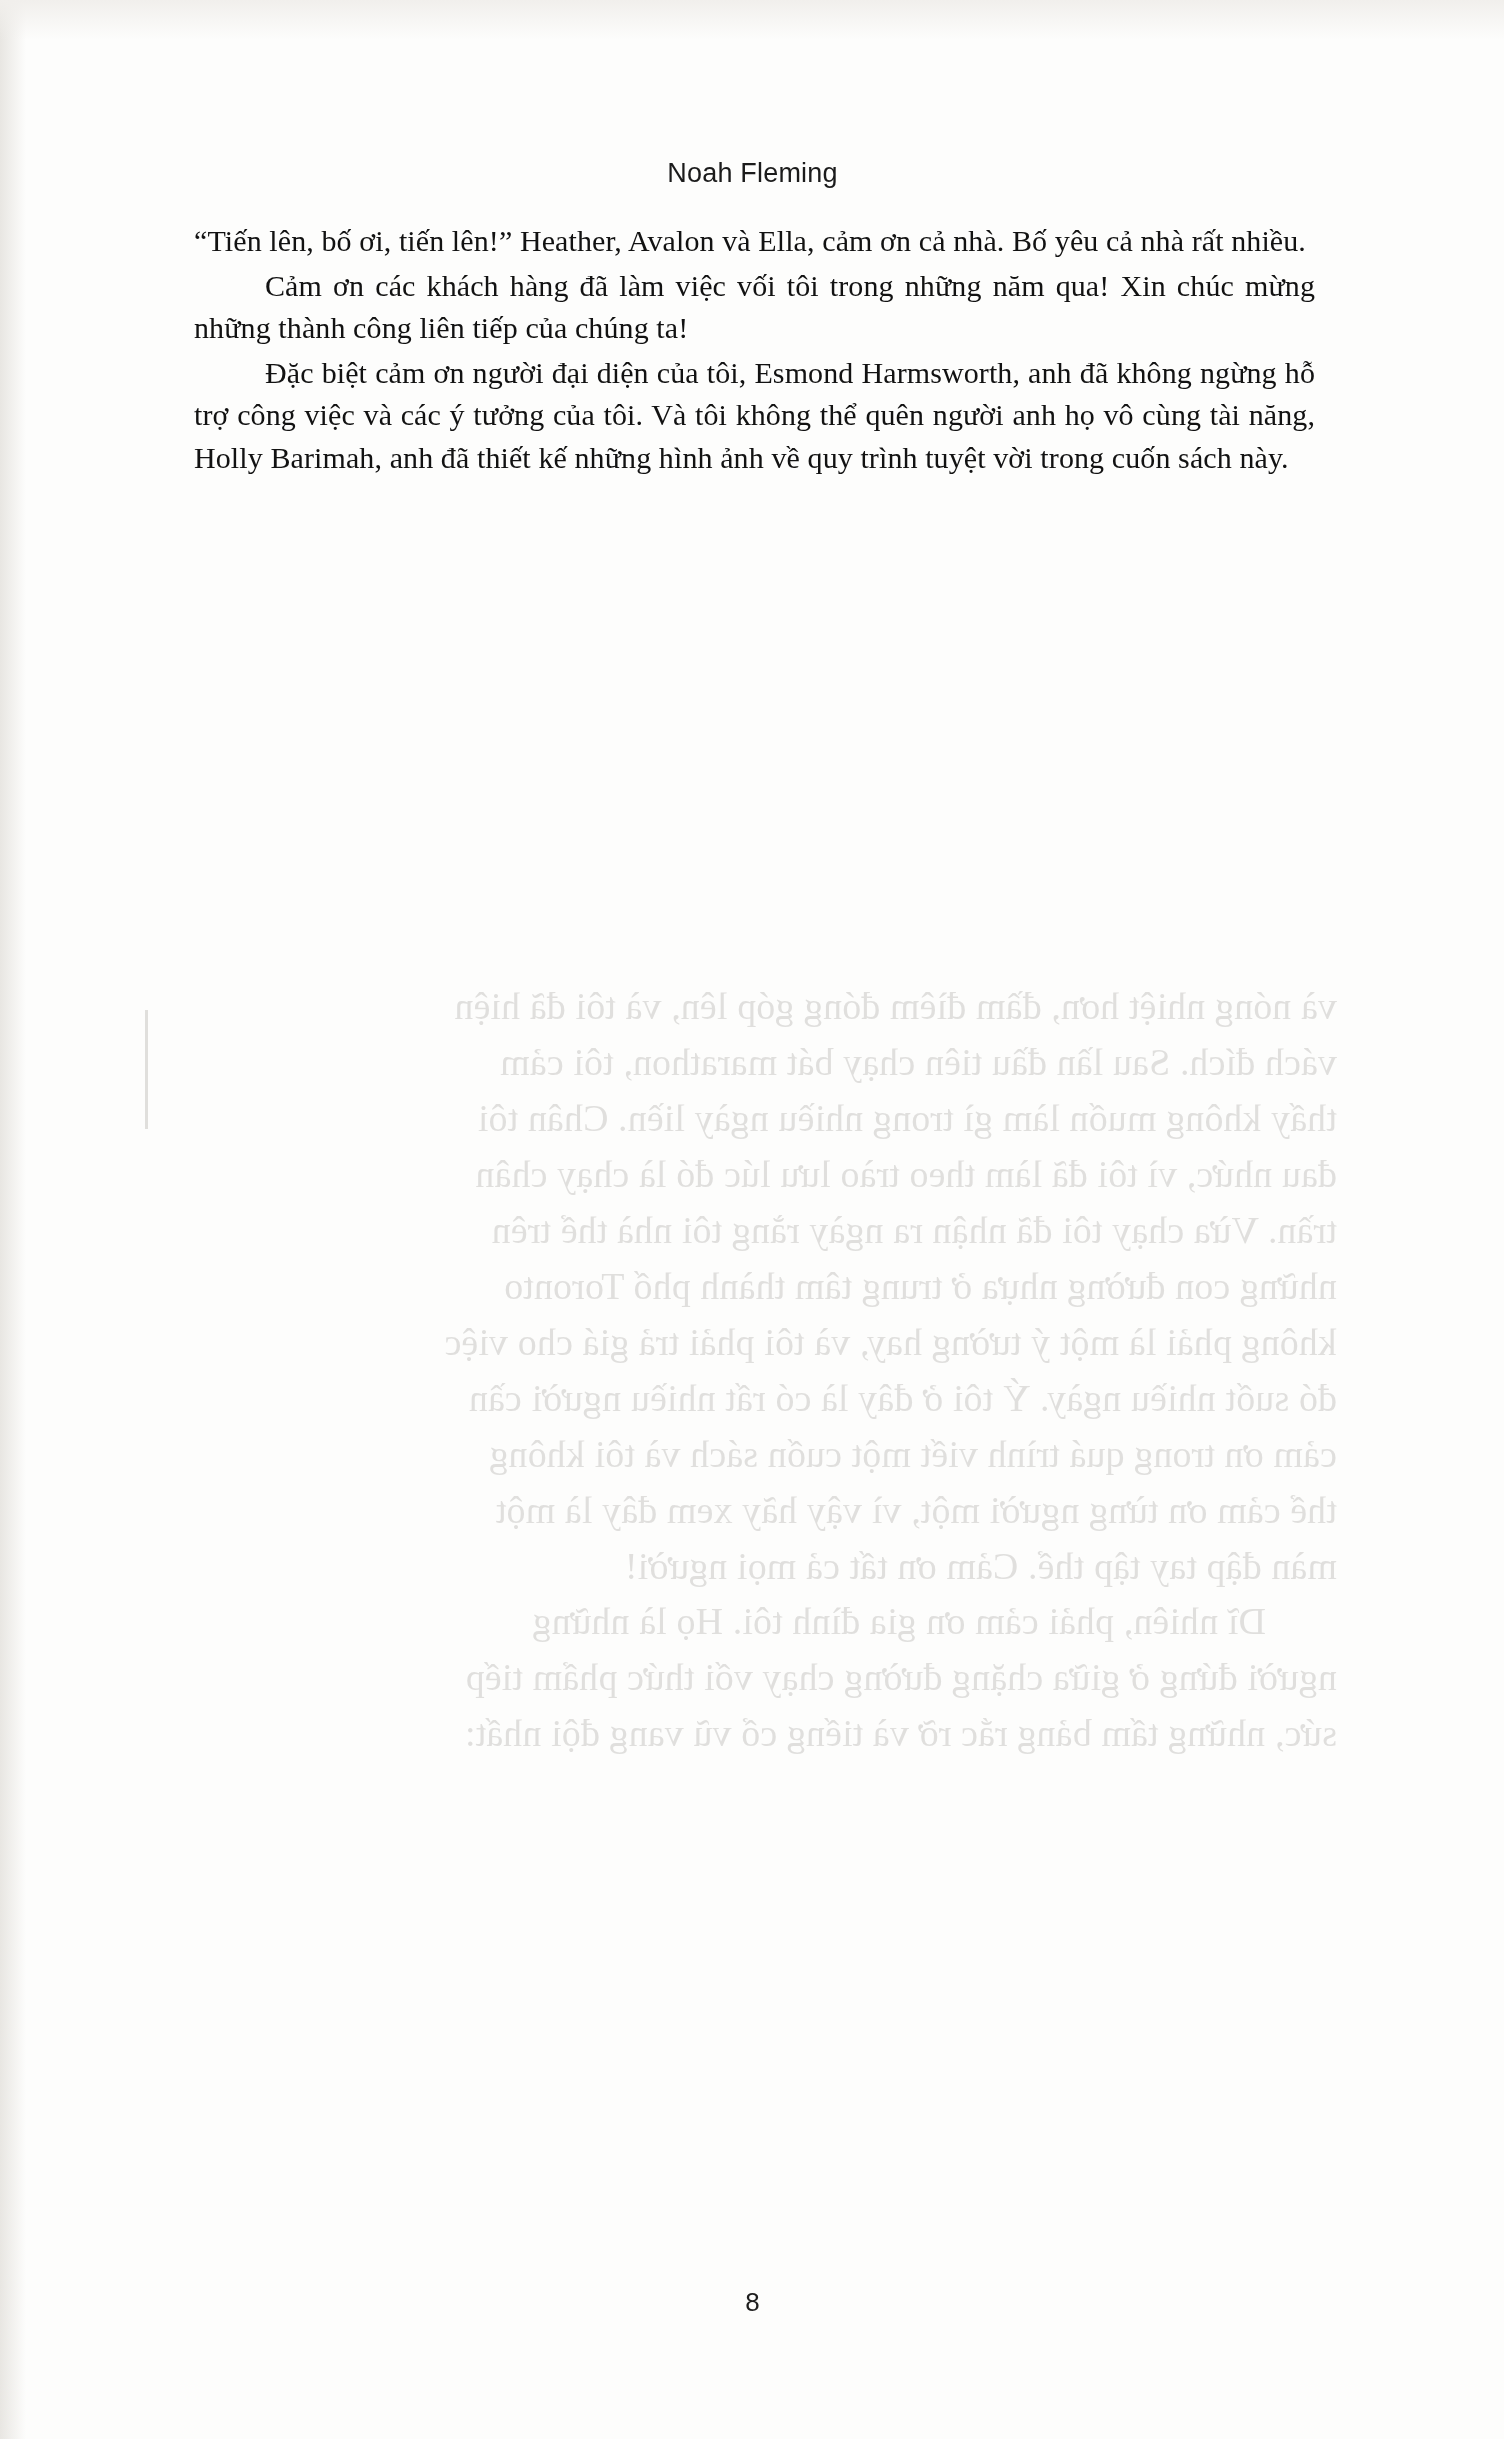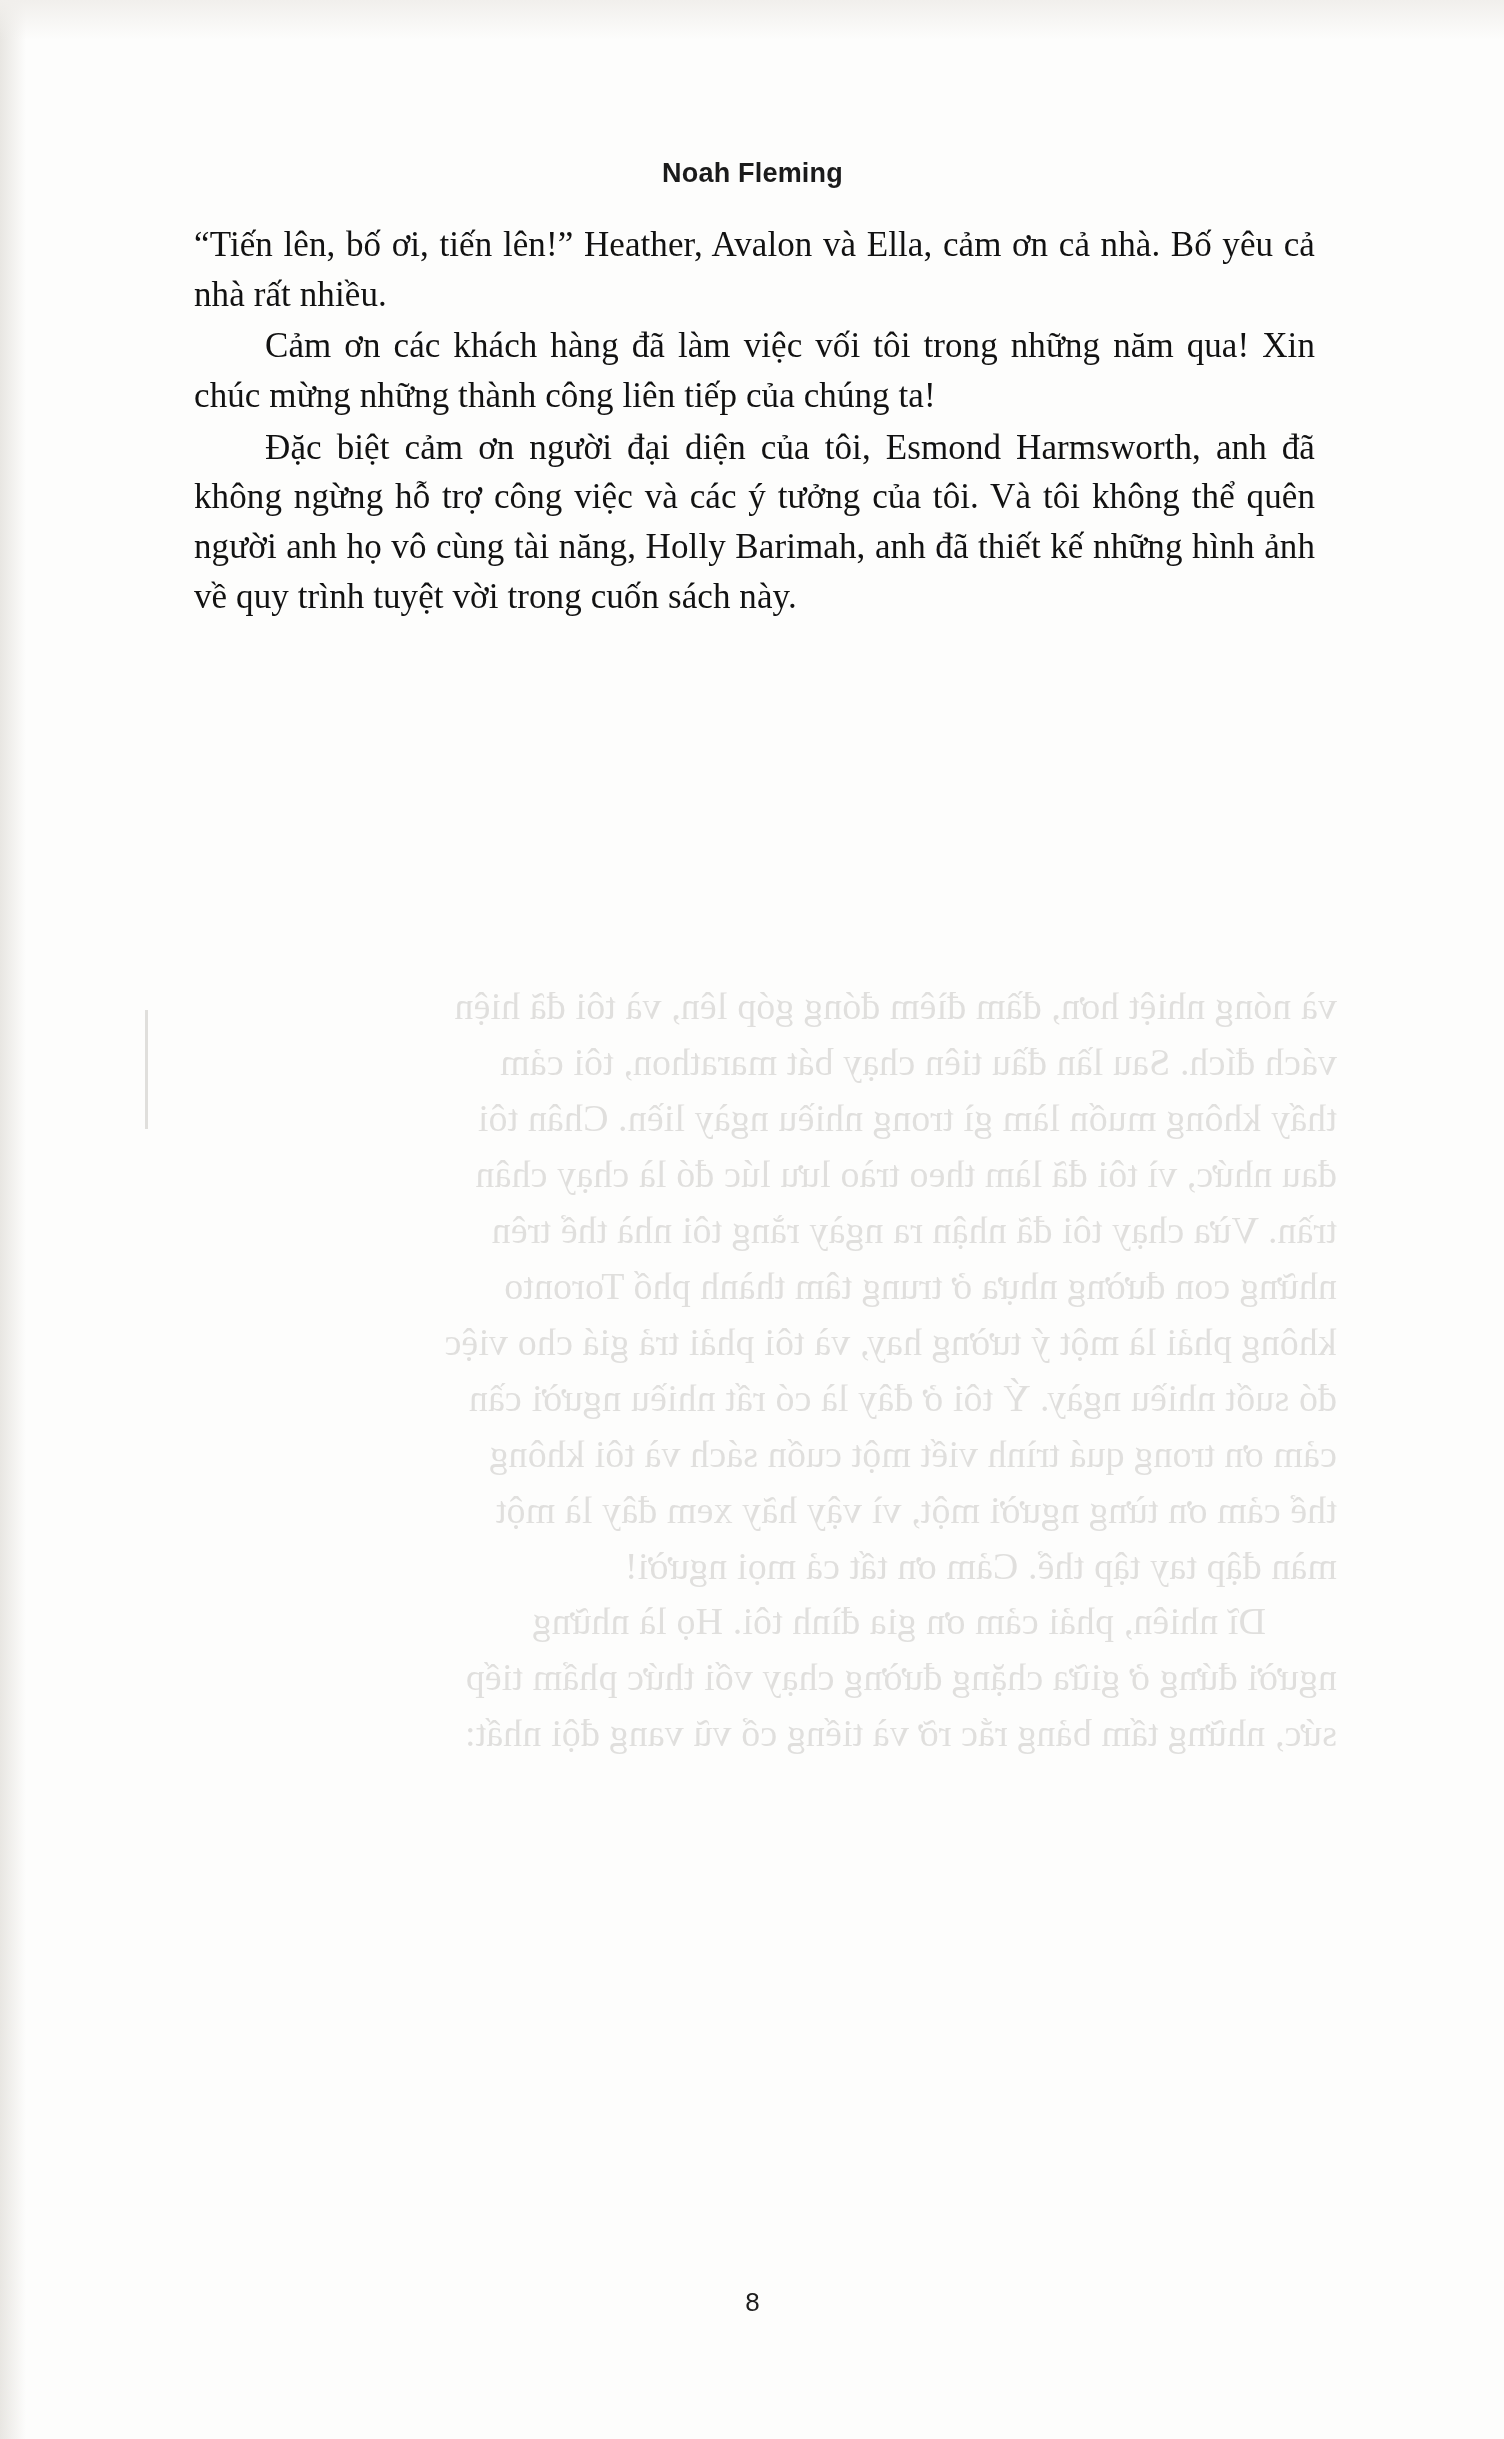--- a/index.html
+++ b/index.html
@@ -46,35 +46,35 @@
 
   
   .running-head {
     position: absolute;
     top: 158px;
     left: 0;
     width: 100%;
     text-align: center;
     font-family: "Liberation Sans", sans-serif;
     font-size: 27px;
-    font-weight: 700;
+    font-weight: 400;
     color: #1b1b1b;
     letter-spacing: 0.2px;
   }
 
   
   .text-block {
     position: absolute;
     top: 220px;
     left: 194px;
     width: 1121px;
   }
   .para {
     margin: 0;
-    font-size: 35px;
+    font-size: 30px;
     line-height: 1.42;
     color: #121212;
     text-align: justify;
     text-justify: inter-word;
     letter-spacing: 0.1px;
   }
   .para + .para {
     margin-top: 2px;
   }
   .indent {

